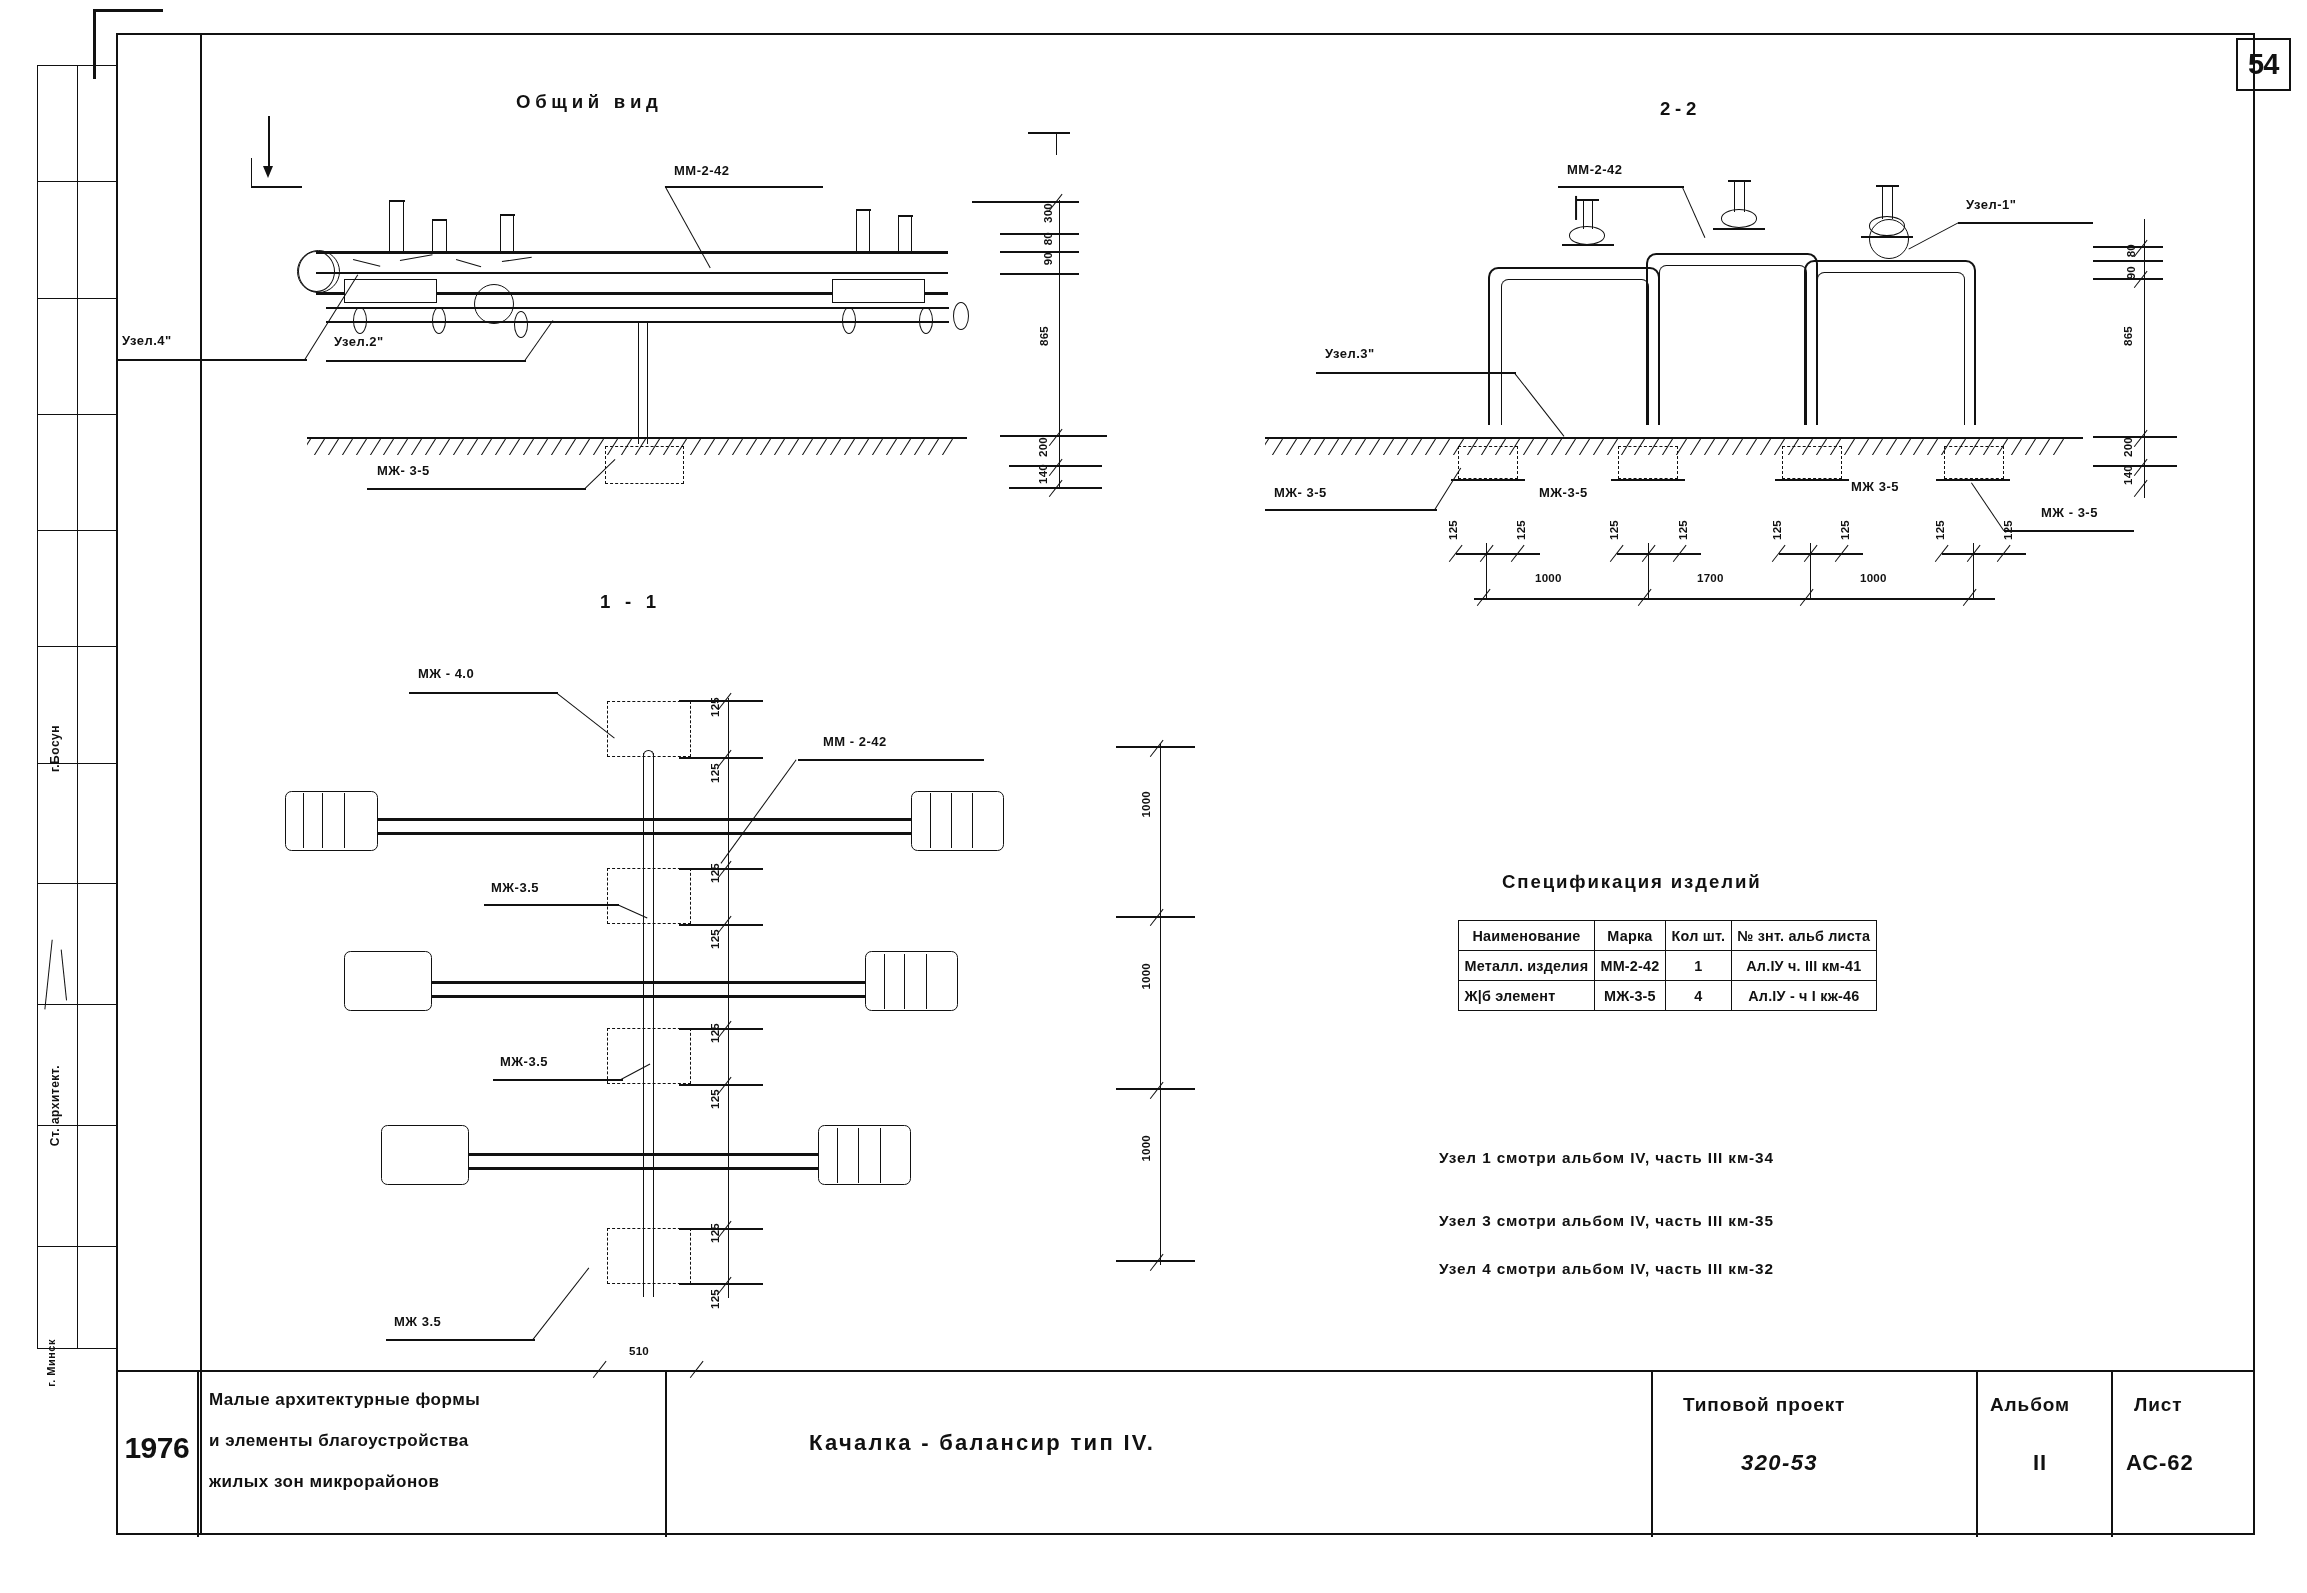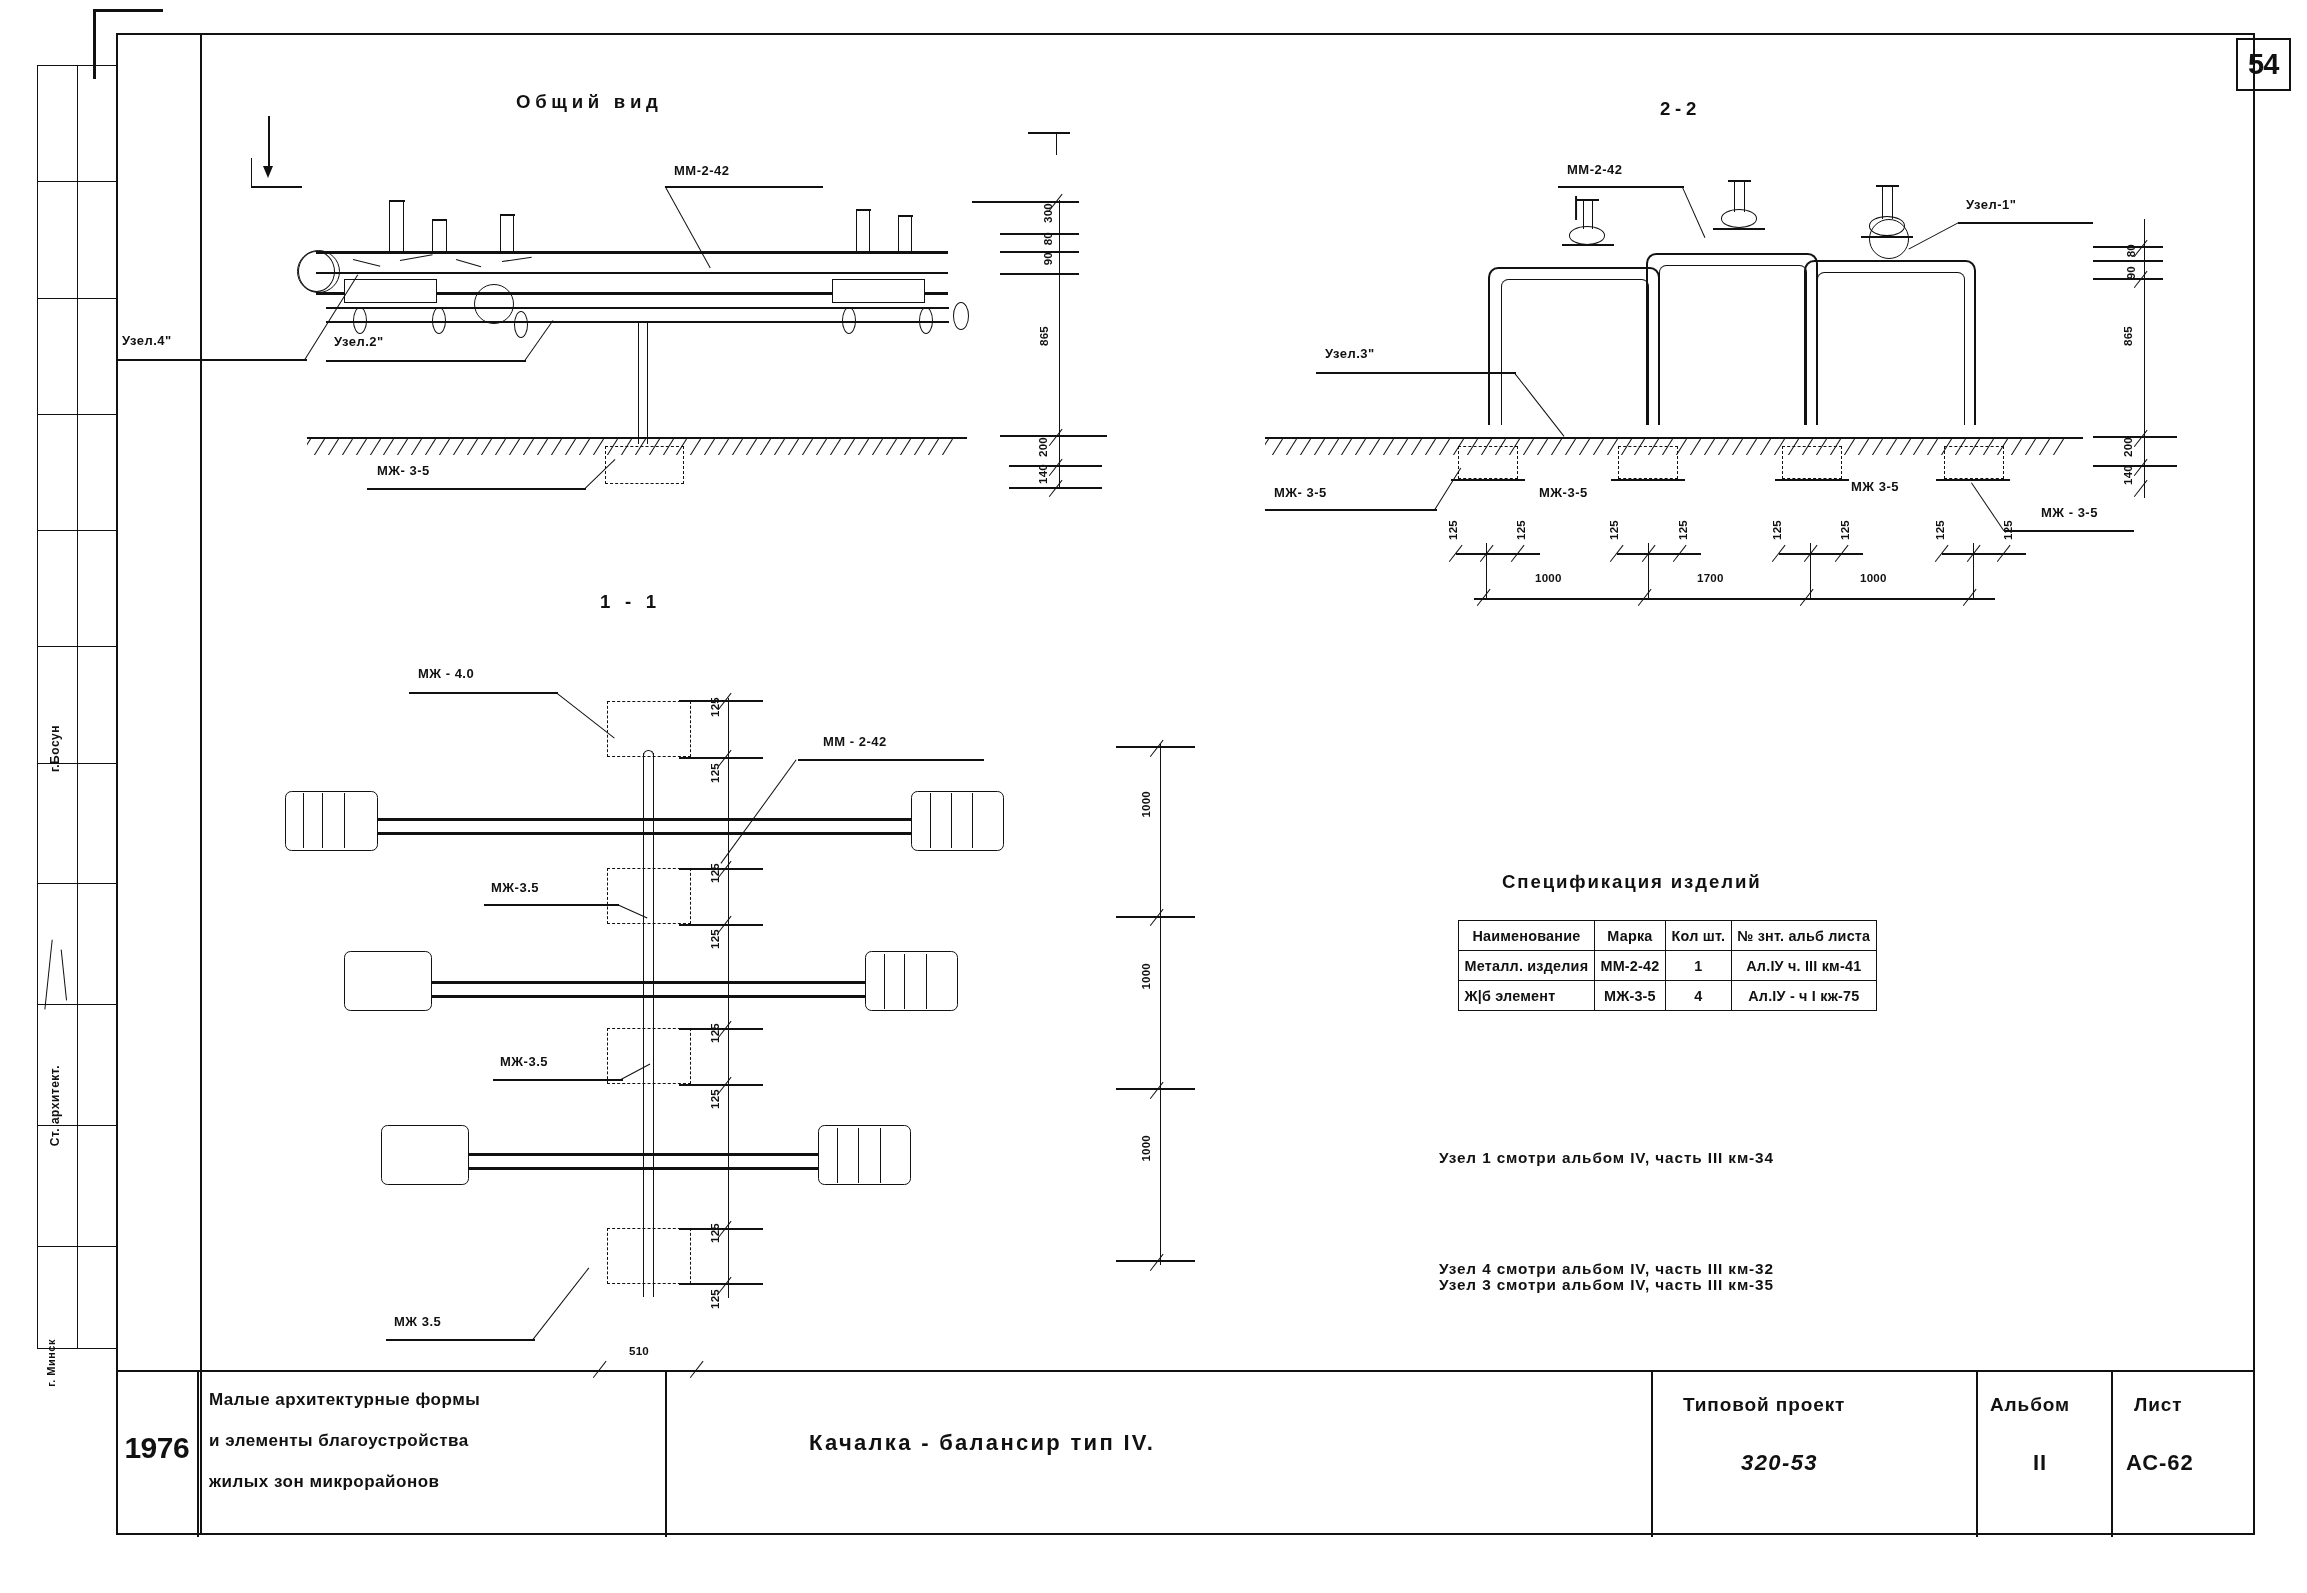--- a/index.html
+++ b/index.html
@@ -565,27 +565,27 @@
     <tr>
       <td class="left">Металл. изделия</td>
       <td>ММ-2-42</td>
       <td>1</td>
       <td>Ал.IУ ч. III км-41</td>
     </tr>
     <tr>
       <td class="left">Ж|б элемент</td>
       <td>МЖ-3-5</td>
       <td>4</td>
-      <td>Ал.IУ - ч I кж-75</td>
+      <td>Ал.IУ - ч I кж-46</td>
     </tr>
   </tbody>
     </table>
 
   <div class="lbl sm" style="left:1439px;top:1149px;font-size:15.3px;letter-spacing:0.9px;">Узел 1 смотри альбом IV, часть III     км-34</div>
-  <div class="lbl sm" style="left:1439px;top:1276px;font-size:15.3px;letter-spacing:0.9px;text-align:right;">Узел 3 смотри альбом IV, часть III     км-35</div>
+  <div class="lbl sm" style="left:1439px;top:1212px;font-size:15.3px;letter-spacing:0.9px;text-align:right;">Узел 3 смотри альбом IV, часть III     км-35</div>
   <div class="lbl sm" style="left:1439px;top:1260px;font-size:15.3px;letter-spacing:0.9px;">Узел 4 смотри альбом IV, часть III     км-32</div>
 
   <div class="tb">
     <div class="vsep" style="left:81px;"></div>
     <div class="vsep" style="left:549px;"></div>
     <div class="vsep" style="left:1535px;"></div>
     <div class="vsep" style="left:1860px;"></div>
     <div class="vsep" style="left:1995px;"></div>
 
     <div class="tbtxt" style="left:8.4px;top:59px;font-size:30px;letter-spacing:-0.5px;">1976</div>

